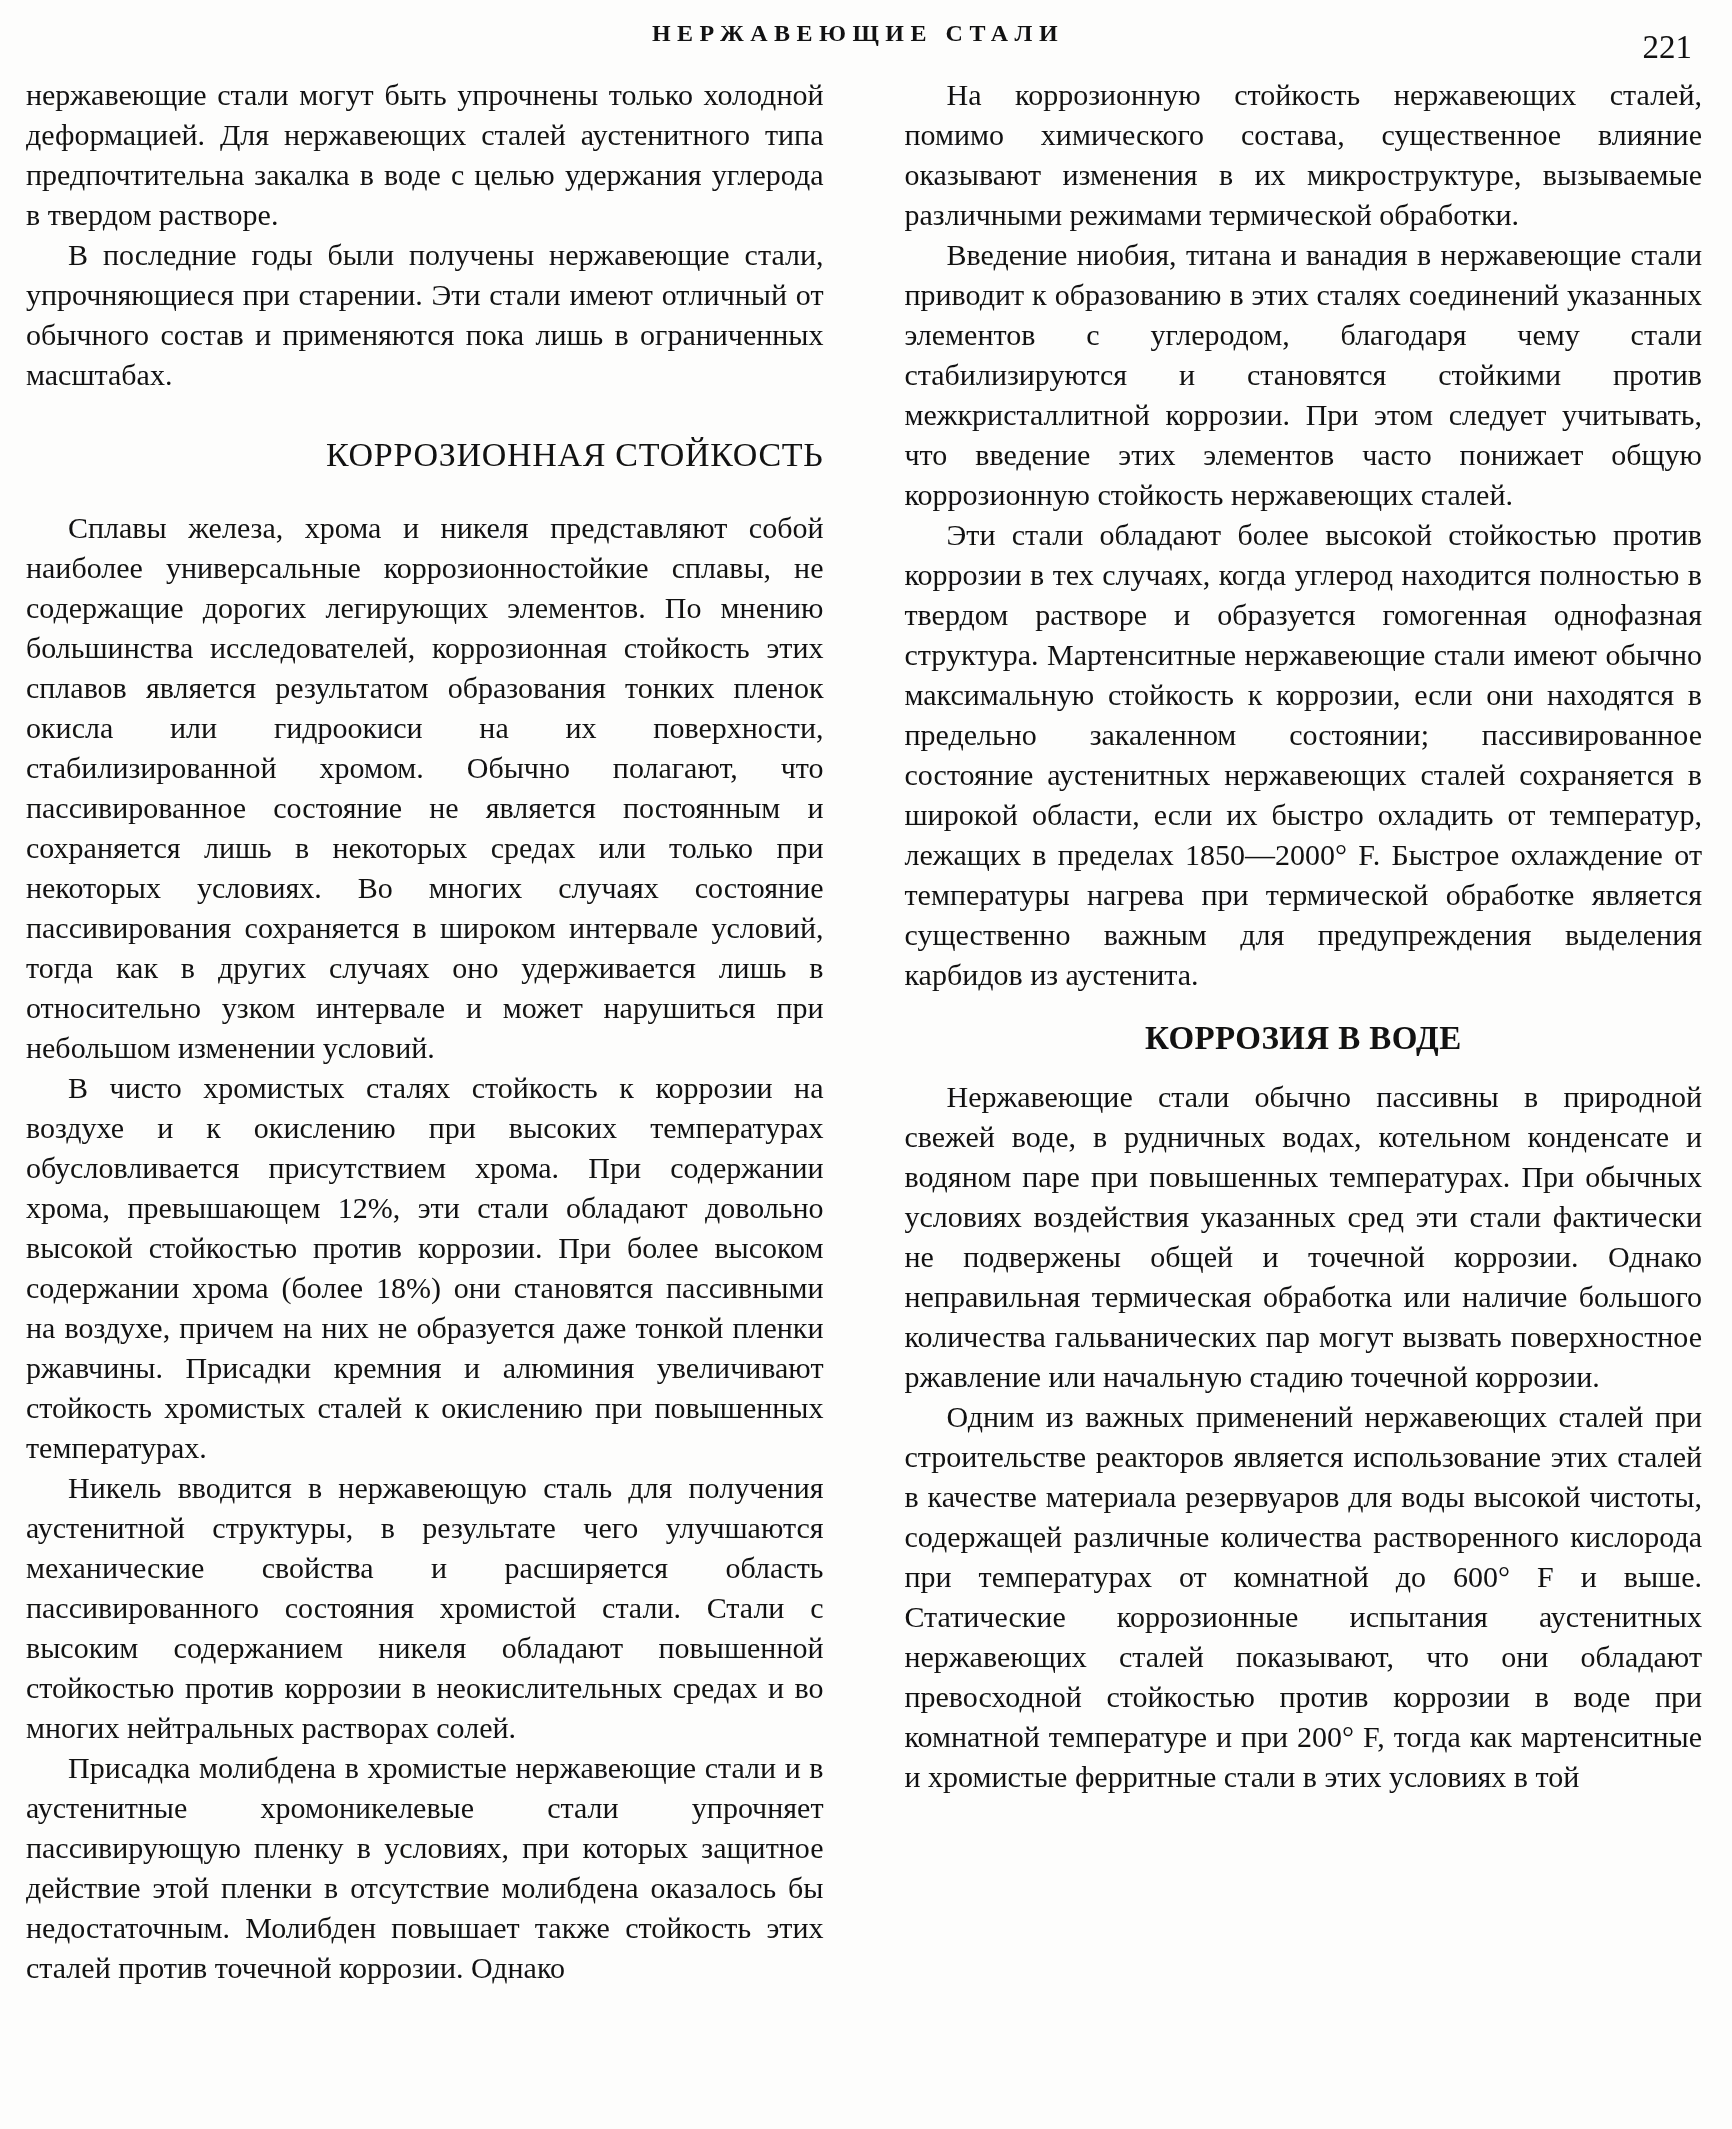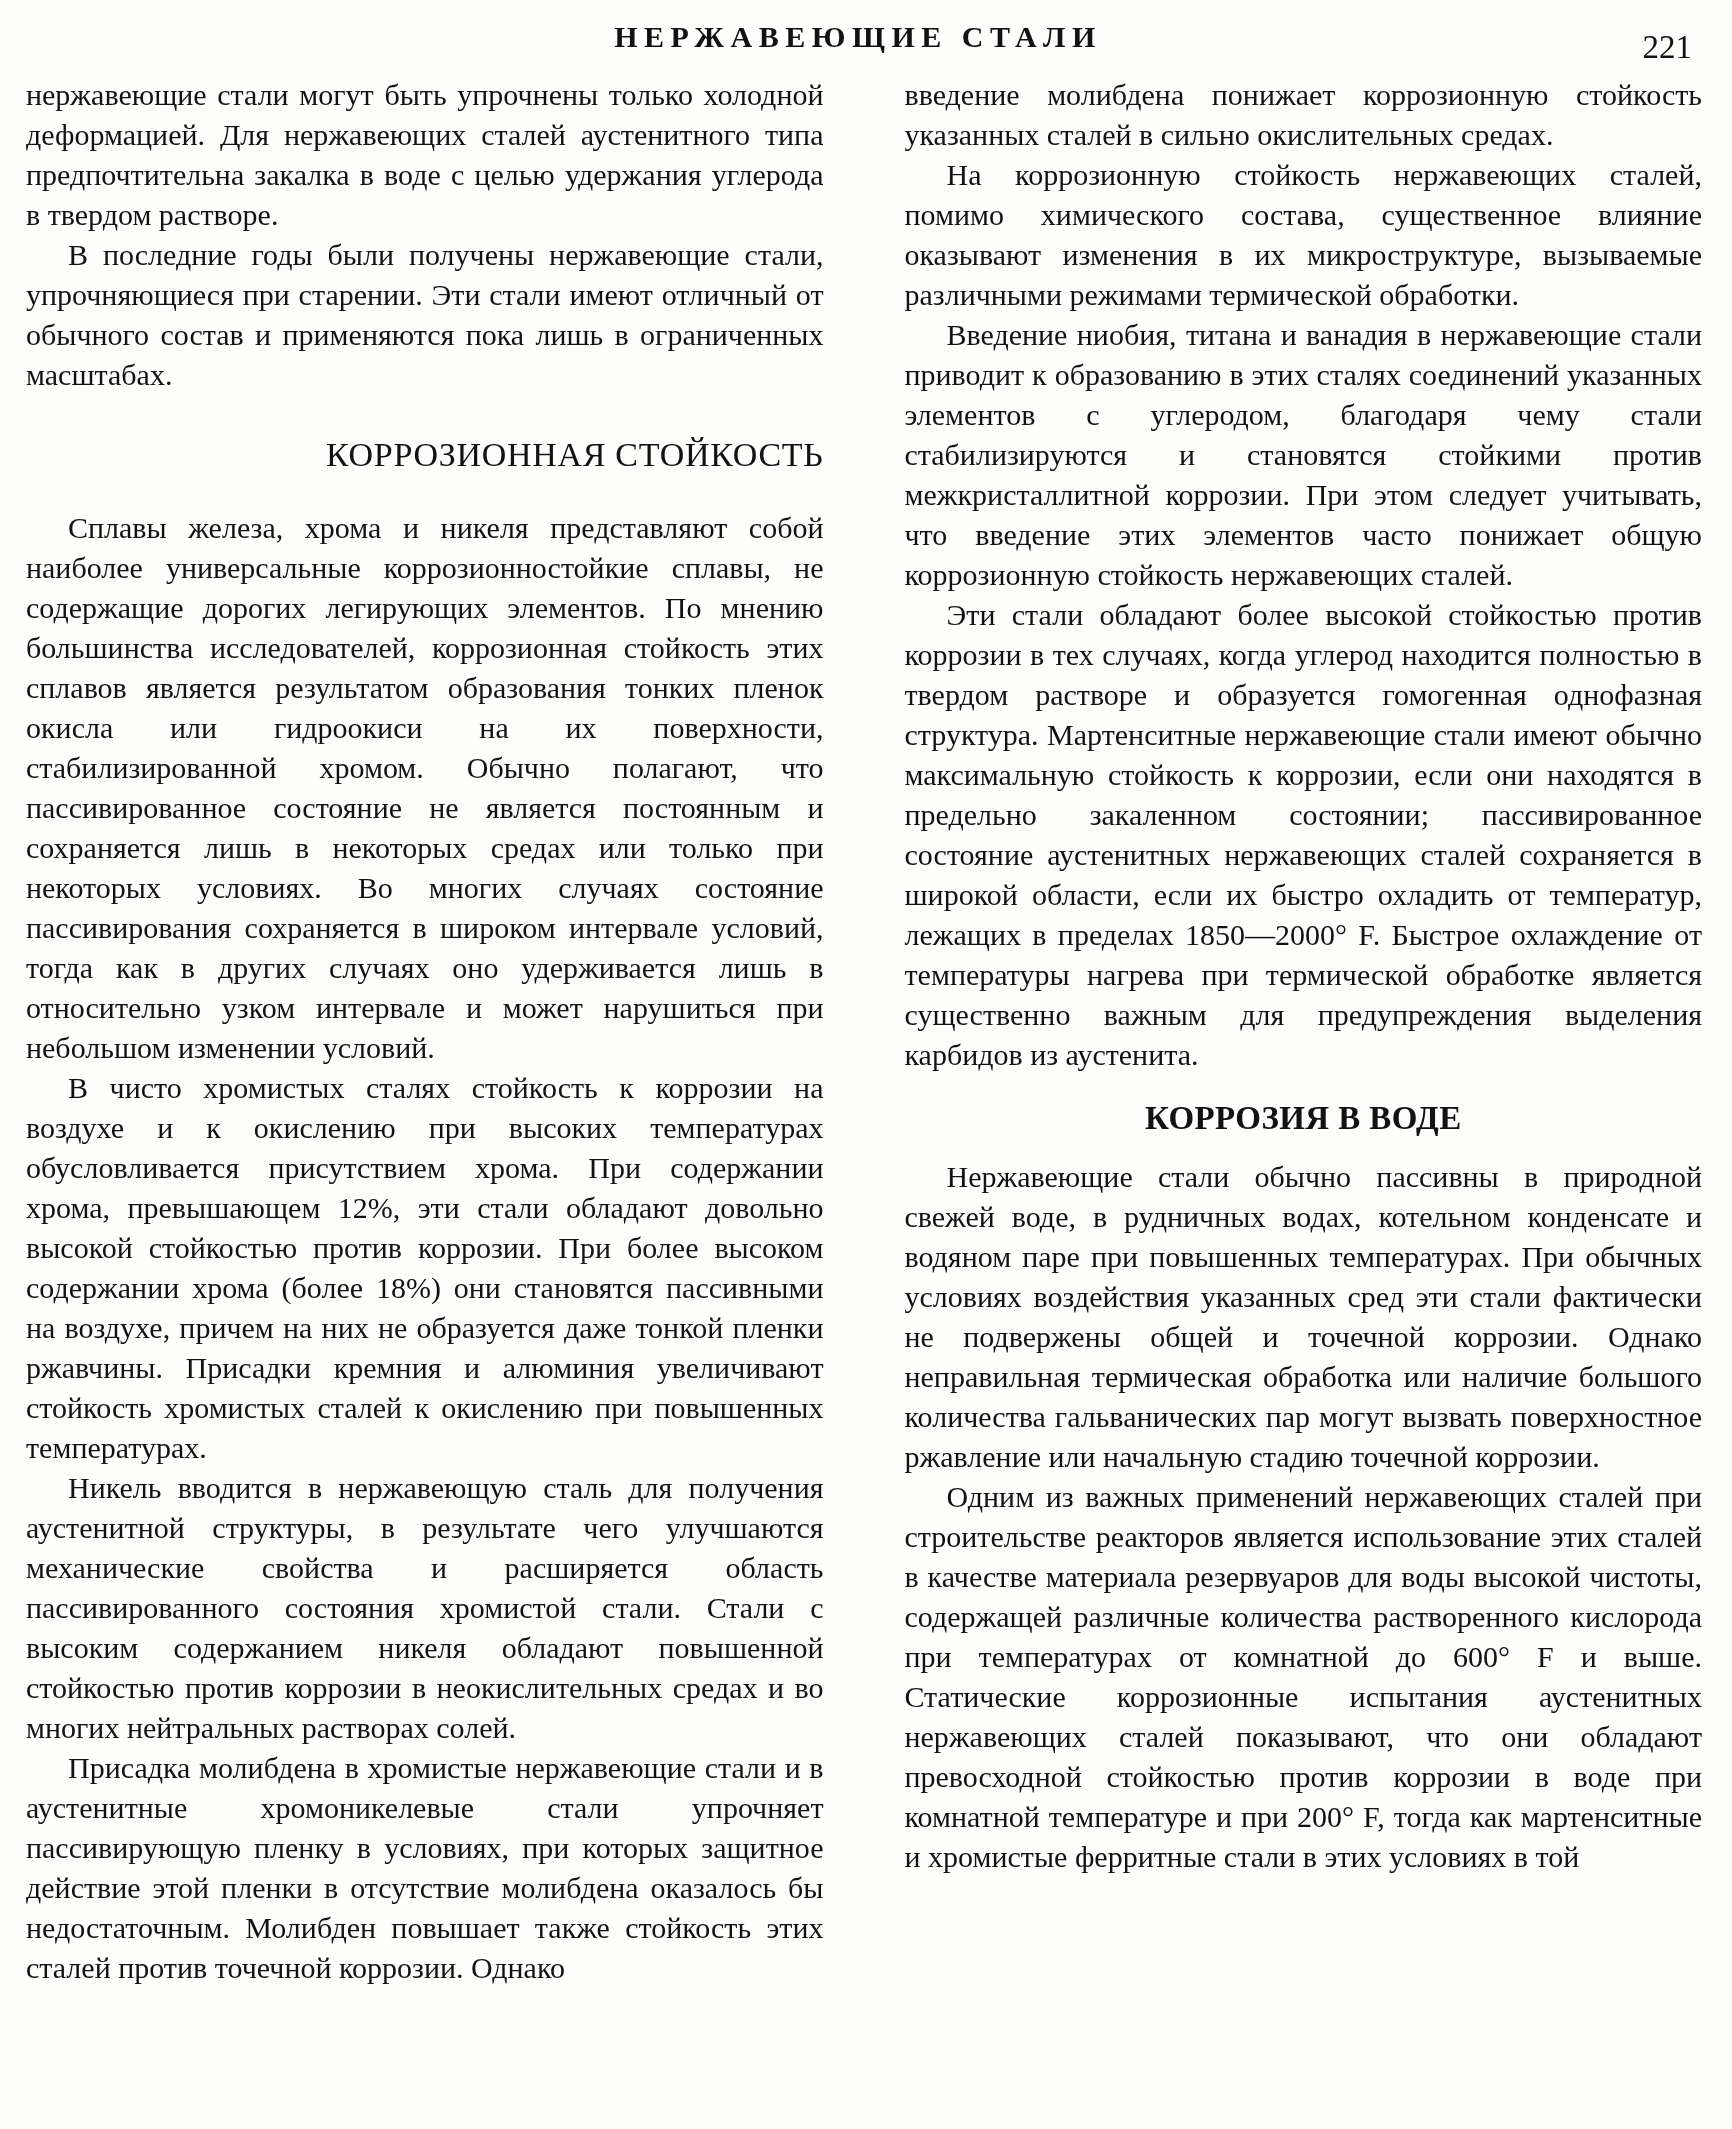--- a/index.html
+++ b/index.html
@@ -21,21 +21,21 @@
   .page-header {
     position: relative;
     height: 52px;
   }
   .running-title {
     position: absolute;
     left: 0;
     right: 12px;
     top: 7.2px;
     text-align: center;
-    font-size: 30px;
+    font-size: 24px;
     font-weight: bold;
     letter-spacing: 6.5px;
   }
   .page-number {
     position: absolute;
     right: 10px;
     top: 16px;
     font-size: 33px;
     font-weight: 500;
   }
@@ -92,21 +92,20 @@
       <p class="no-indent">нержавеющие стали могут быть упрочнены только холодной деформацией. Для нержавеющих сталей аустенитного типа предпочтительна закалка в воде с целью удержания углерода в твердом растворе.</p>
       <p>В последние годы были получены нержавеющие стали, упрочняющиеся при старении. Эти стали имеют отличный от обычного состав и применяются пока лишь в ограниченных масштабах.</p>
       <h2 class="section-heading">КОРРОЗИОННАЯ СТОЙКОСТЬ</h2>
       <p>Сплавы железа, хрома и никеля представляют собой наиболее универсальные коррозионностойкие сплавы, не содержащие дорогих легирующих элементов. По мнению большинства исследователей, коррозионная стойкость этих сплавов является результатом образования тонких пленок окисла или гидроокиси на их поверхности, стабилизированной хромом. Обычно полагают, что пассивированное состояние не является постоянным и сохраняется лишь в некоторых средах или только при некоторых условиях. Во многих случаях состояние пассивирования сохраняется в широком интервале условий, тогда как в других случаях оно удерживается лишь в относительно узком интервале и может нарушиться при небольшом изменении условий.</p>
       <p>В чисто хромистых сталях стойкость к коррозии на воздухе и к окислению при высоких температурах обусловливается присутствием хрома. При содержании хрома, превышающем 12%, эти стали обладают довольно высокой стойкостью против коррозии. При более высоком содержании хрома (более 18%) они становятся пассивными на воздухе, причем на них не образуется даже тонкой пленки ржавчины. Присадки кремния и алюминия увеличивают стойкость хромистых сталей к окислению при повышенных температурах.</p>
       <p>Никель вводится в нержавеющую сталь для получения аустенитной структуры, в результате чего улучшаются механические свойства и расширяется область пассивированного состояния хромистой стали. Стали с высоким содержанием никеля обладают повышенной стойкостью против коррозии в неокислительных средах и во многих нейтральных растворах солей.</p>
       <p>Присадка молибдена в хромистые нержавеющие стали и в аустенитные хромоникелевые стали упрочняет пассивирующую пленку в условиях, при которых защитное действие этой пленки в отсутствие молибдена оказалось бы недостаточным. Молибден повышает также стойкость этих сталей против точечной коррозии. Однако</p>
     </div>
 
     <div class="column">
-      <p class="no-indent">введение молибдена понижает коррозионную стойкость указанных сталей в сильно окислительных средах.</p>
       <p>На коррозионную стойкость нержавеющих сталей, помимо химического состава, существенное влияние оказывают изменения в их микроструктуре, вызываемые различными режимами термической обработки.</p>
       <p>Введение ниобия, титана и ванадия в нержавеющие стали приводит к образованию в этих сталях соединений указанных элементов с углеродом, благодаря чему стали стабилизируются и становятся стойкими против межкристаллитной коррозии. При этом следует учитывать, что введение этих элементов часто понижает общую коррозионную стойкость нержавеющих сталей.</p>
       <p>Эти стали обладают более высокой стойкостью против коррозии в тех случаях, когда углерод находится полностью в твердом растворе и образуется гомогенная однофазная структура. Мартенситные нержавеющие стали имеют обычно максимальную стойкость к коррозии, если они находятся в предельно закаленном состоянии; пассивированное состояние аустенитных нержавеющих сталей сохраняется в широкой области, если их быстро охладить от температур, лежащих в пределах 1850—2000° F. Быстрое охлаждение от температуры нагрева при термической обработке является существенно важным для предупреждения выделения карбидов из аустенита.</p>
       <h3 class="subsection-heading">КОРРОЗИЯ В ВОДЕ</h3>
       <p>Нержавеющие стали обычно пассивны в природной свежей воде, в рудничных водах, котельном конденсате и водяном паре при повышенных температурах. При обычных условиях воздействия указанных сред эти стали фактически не подвержены общей и точечной коррозии. Однако неправильная термическая обработка или наличие большого количества гальванических пар могут вызвать поверхностное ржавление или начальную стадию точечной коррозии.</p>
       <p>Одним из важных применений нержавеющих сталей при строительстве реакторов является использование этих сталей в качестве материала резервуаров для воды высокой чистоты, содержащей различные количества растворенного кислорода при температурах от комнатной до 600° F и выше. Статические коррозионные испытания аустенитных нержавеющих сталей показывают, что они обладают превосходной стойкостью против коррозии в воде при комнатной температуре и при 200° F, тогда как мартенситные и хромистые ферритные стали в этих условиях в той</p>
     </div>
 
   </div>
 

